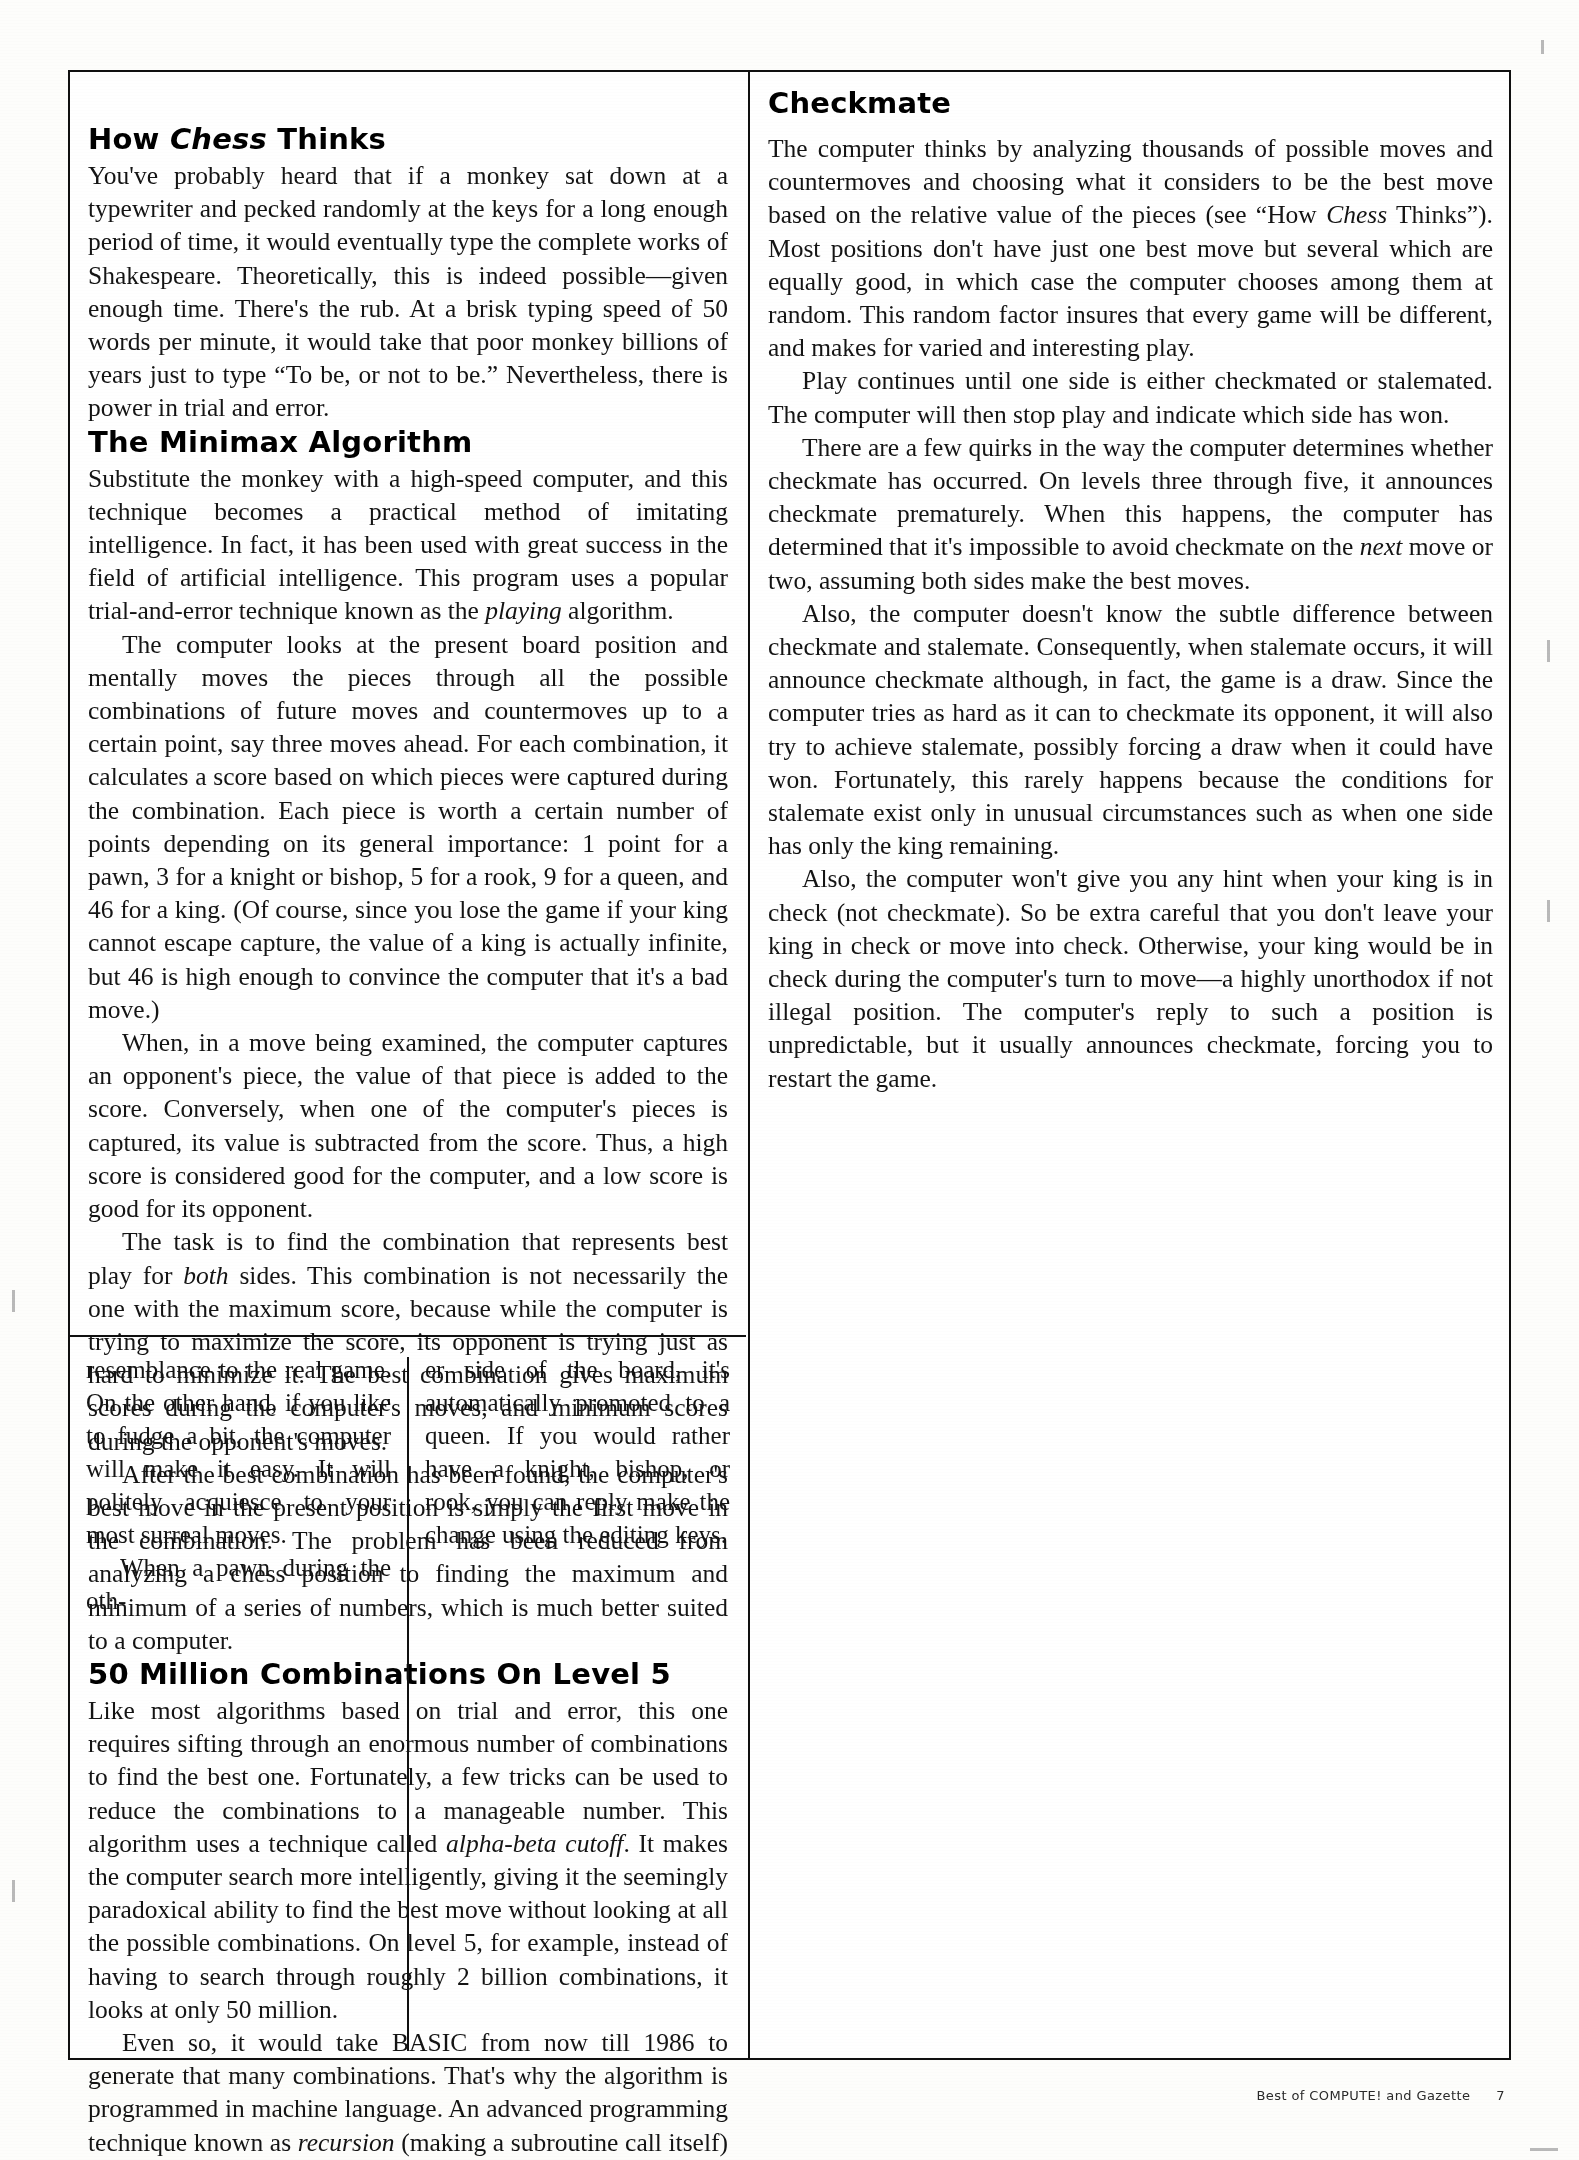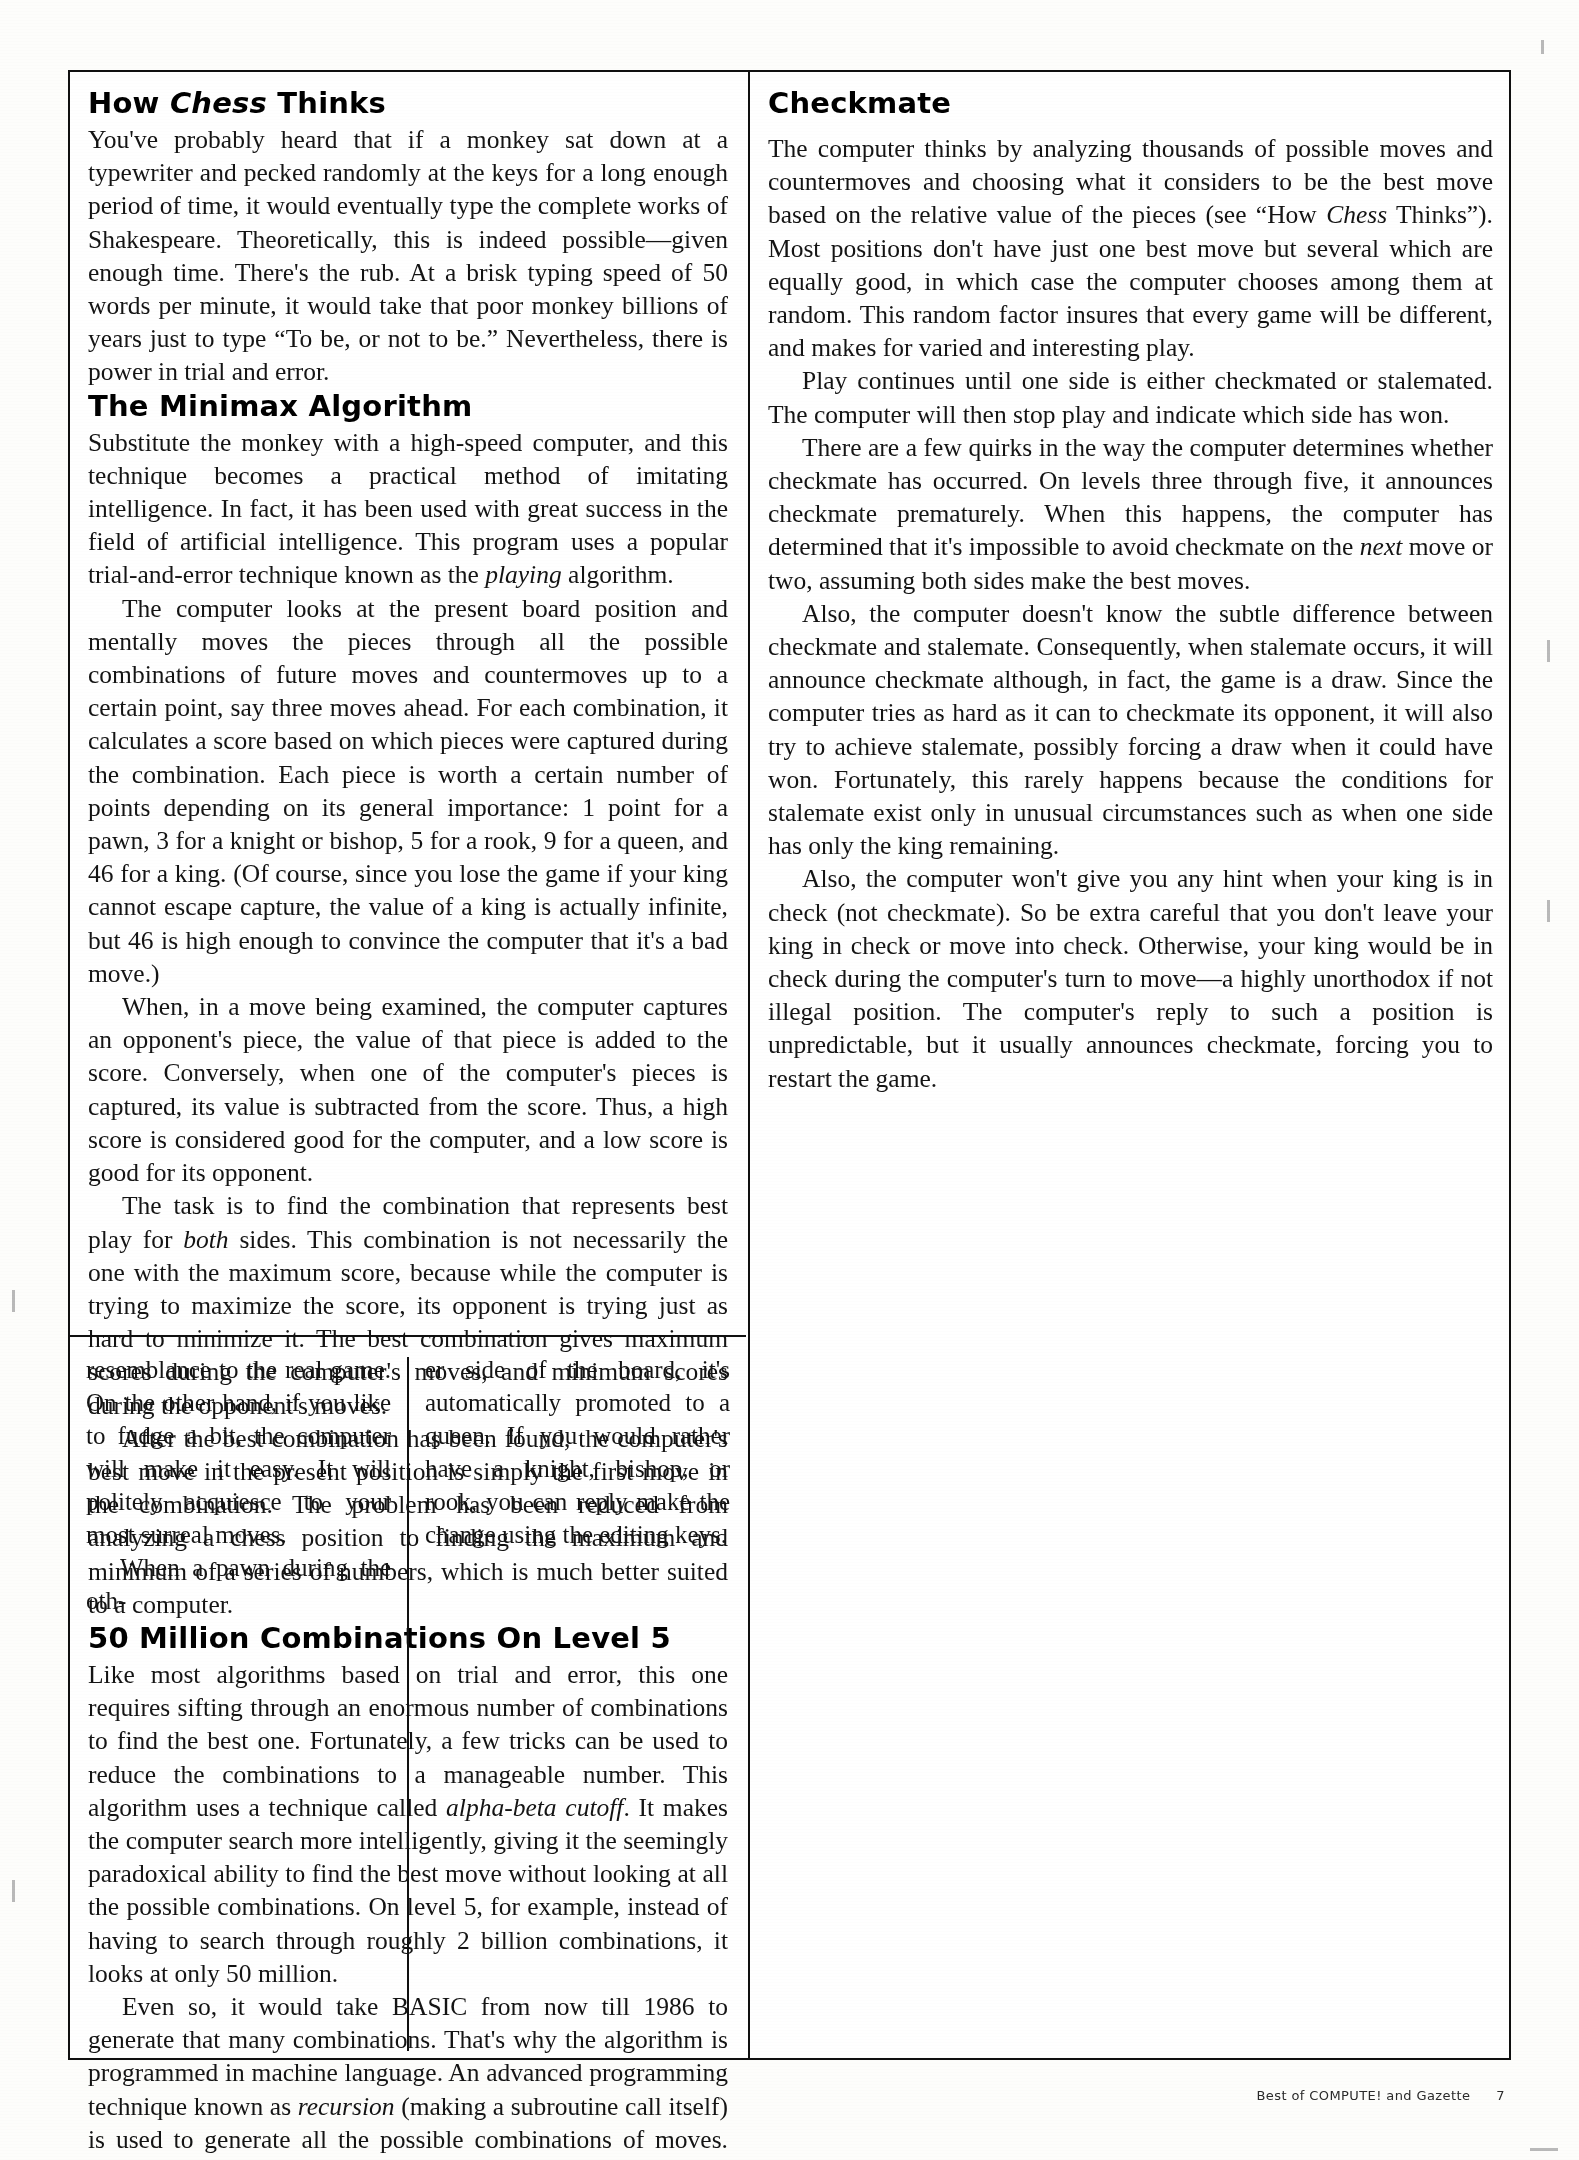--- a/index.html
+++ b/index.html
@@ -48,20 +48,21 @@
     top: 0;
     right: 0;
     height: 1263px;
     display: flex;
     box-sizing: border-box;
   }
   .col-left {
     width: 676px;
     padding: 14px 18px 0 18px;
     box-sizing: border-box;
+    margin-top: 36px;
   }
   .col-right {
     width: 100%;
     padding: 14px 16px 0 18px;
     box-sizing: border-box;
   }
 
   
   .hrule-lower {
     position: absolute;

